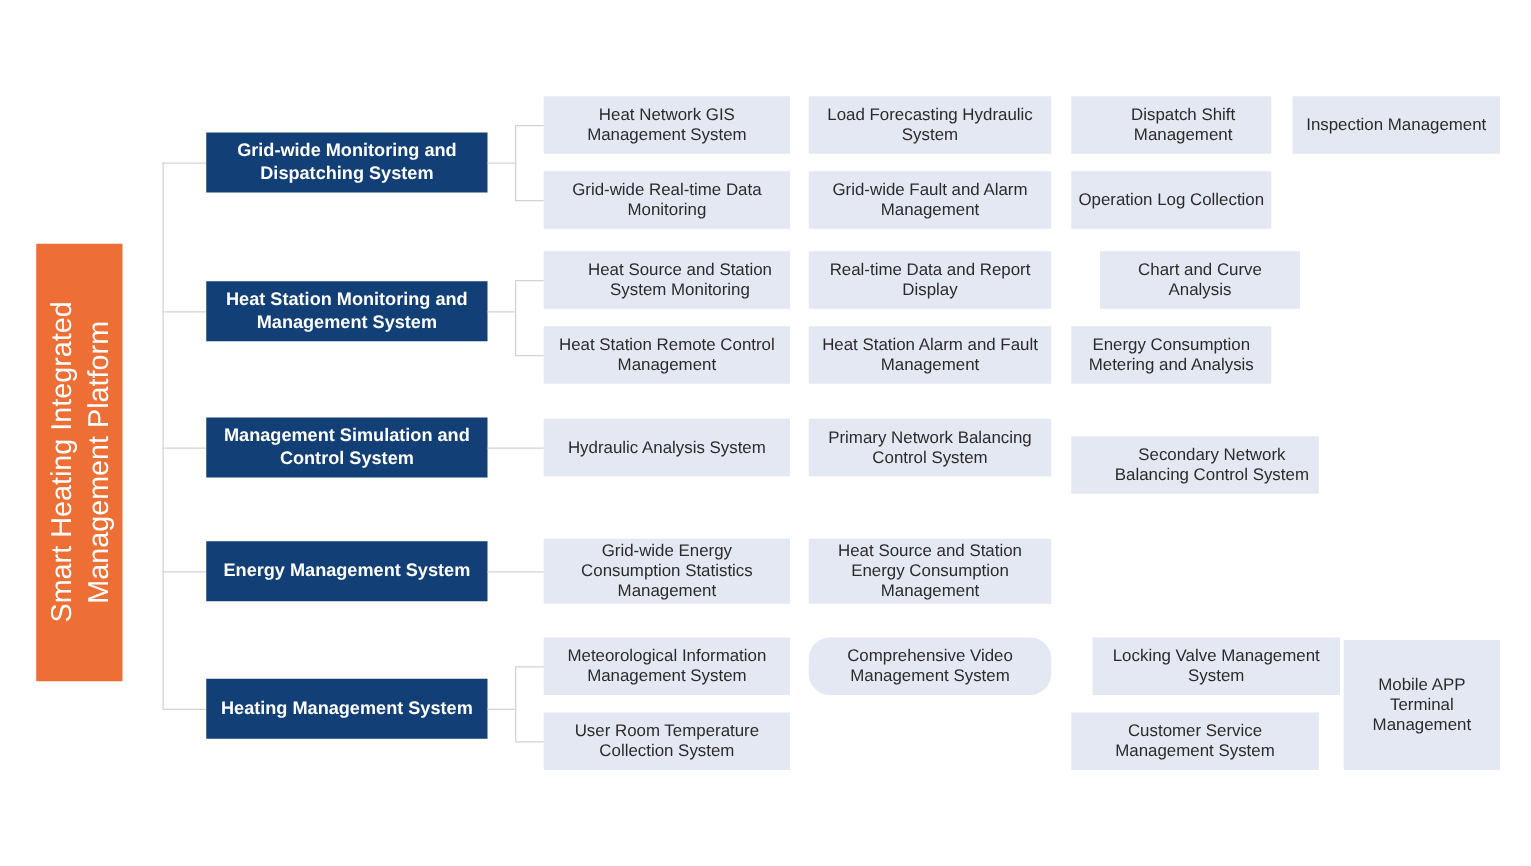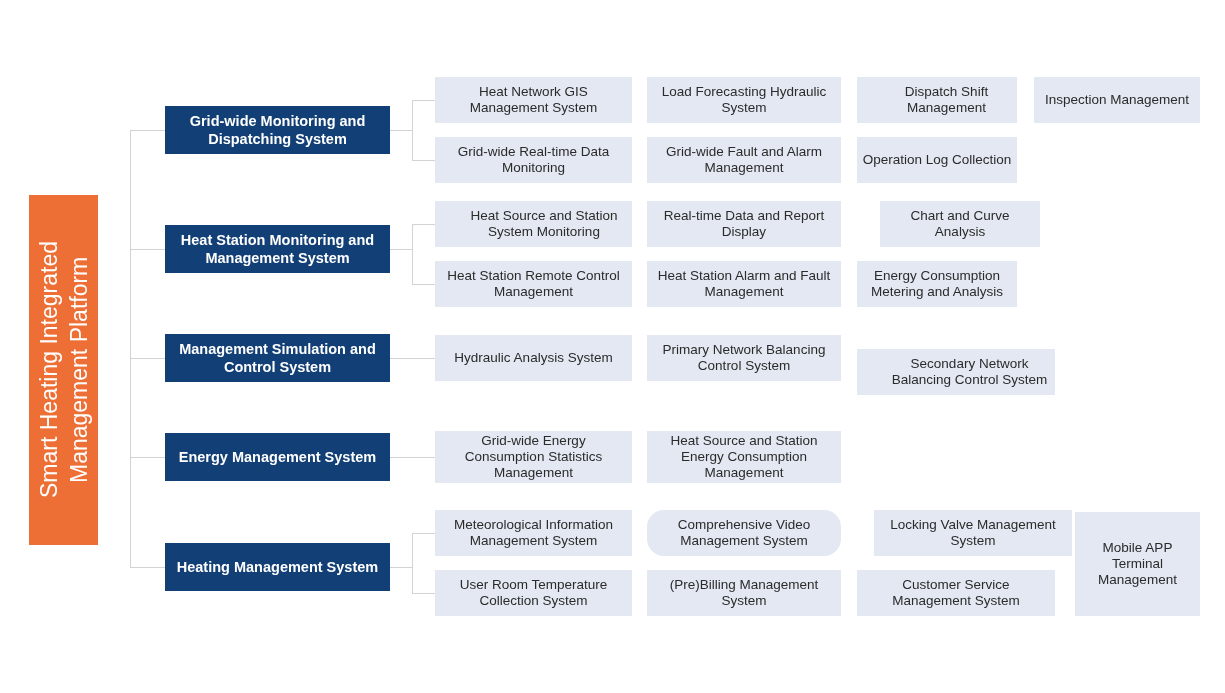--- a/index.html
+++ b/index.html
@@ -139,18 +139,17 @@
   <div class="line h" style="left:390px; top:567px; width:22px;"></div>
   <div class="line v" style="left:412px; top:533px; height:60px;"></div>
   <div class="line h" style="left:412px; top:533px; width:23px;"></div>
   <div class="line h" style="left:412px; top:593px; width:23px;"></div>
 
   <div class="leaf-box" style="left:435px; top:510px; width:197px; height:46px;">Meteorological Information Management System</div>
   <div class="leaf-box" style="left:647px; top:510px; width:194px; height:46px;border-radius:17px;">Comprehensive Video Management System</div>
   <div class="leaf-box" style="left:857px; top:510px; width:198px; height:46px;margin-left:17px;">Locking Valve Management System</div>
 
   <div class="leaf-box" style="left:435px; top:570px; width:197px; height:46px;">User Room Temperature Collection System</div>
-  <div class="leaf-box" style="left:647px; top:570px; width:194px; height:46px;">(Pre)Billing Management System</div>
   <div class="leaf-box" style="left:857px; top:570px; width:198px; height:46px;">Customer Service Management System</div>
 
   <div class="leaf-box" style="left:1075px; top:512px; width:125px; height:104px;">Mobile APP Terminal Management</div>
 
 </div>
 
 </body></html>

